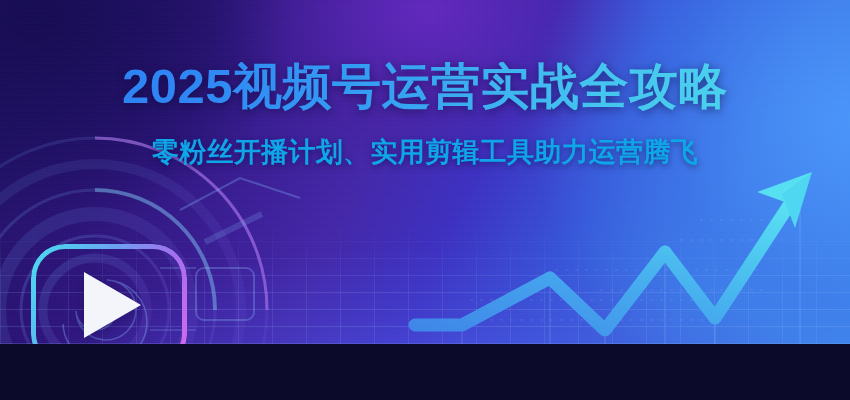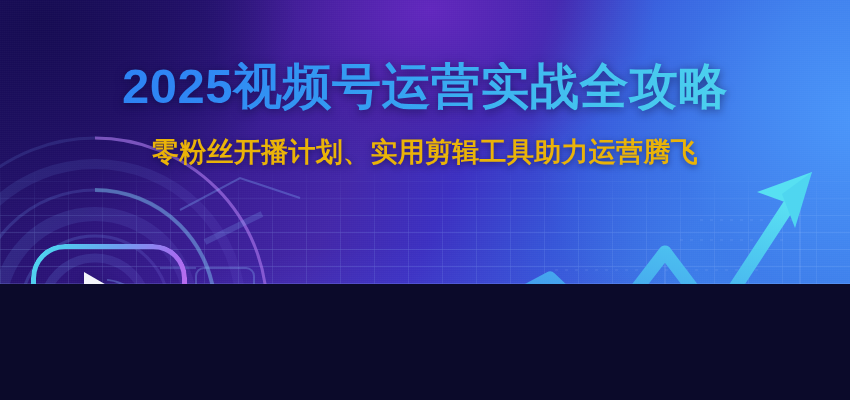--- a/index.html
+++ b/index.html
@@ -1,20 +1,20 @@
 <!DOCTYPE html>
 <html><head>
 <meta charset="utf-8">
 <style>
   html,body{margin:0;padding:0;background:#0b0a2a;}
   body{font-family:"Liberation Sans","DejaVu Sans",sans-serif;}
 
   #banner{
     position:relative;
-    width:850px;height:284px;
+    width:850px;height:344px;
     overflow:hidden;
     background:#2a1b7a;
   }
 
   
   .bg-layer{position:absolute;inset:0;}
 
   .bg-base{
     background:
       linear-gradient(115deg,
@@ -82,21 +82,21 @@
     filter:drop-shadow(0 2px 5px rgba(5,5,50,.55));
   }
   .subhead{
     position:absolute;left:0;right:0;top:139px;
     text-align:center;
     font-size:27px;
     font-weight:bold;
     letter-spacing:.3px;
     line-height:1;
     white-space:nowrap;
-    color:#eab308;
+    color:#0ea5e9;
     text-shadow:0 2px 6px rgba(8,8,60,.5);
   }
 
   
   #play-button{
     position:absolute;left:31px;top:244px;width:156px;height:124px;
     border-radius:34px;
     padding:5px;
     background:linear-gradient(115deg,
        #4fd9f0 0%, #52c9ef 16%, #6f9ef0 42%, #a56ef0 70%, #d869ea 100%);

